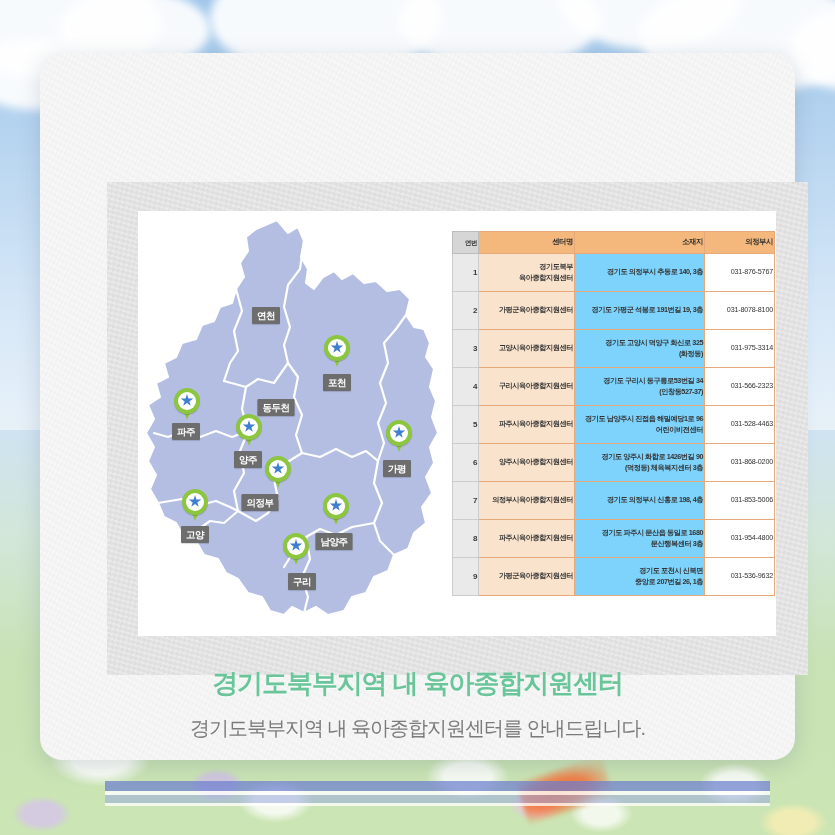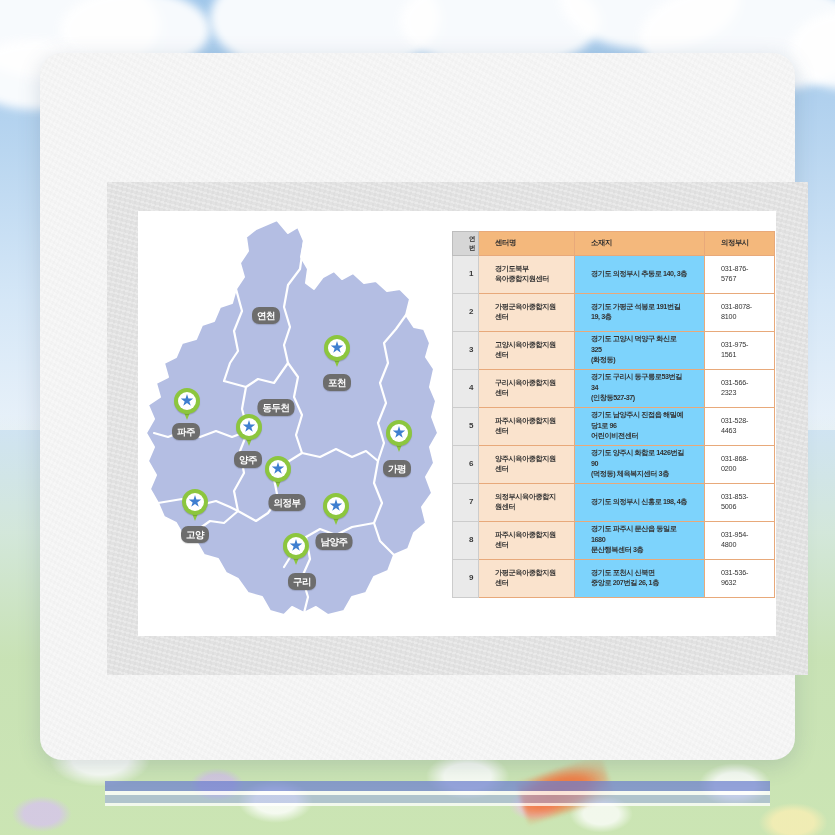--- a/index.html
+++ b/index.html
@@ -88,39 +88,39 @@
   }
   .pin .ring{
     position:absolute;left:4px;top:4px;width:18px;height:18px;border-radius:50%;
     background:#ffffff;
   }
   .pin .star{
     position:absolute;left:6.5px;top:6px;width:13px;height:13px;background:#3f7fd0;
     clip-path:polygon(50% 0%,61% 35%,98% 35%,68% 57%,79% 91%,50% 70%,21% 91%,32% 57%,2% 35%,39% 35%);
   }
   .mlabel{
-    position:absolute;background:#6d6d6d;color:#fff;border-radius:7px;
+    position:absolute;background:#6d6d6d;color:#fff;border-radius:1px;
     font-size:9.5px;font-weight:700;line-height:1;padding:3.5px 5px 4px;
     letter-spacing:-.5px;white-space:nowrap;transform:translateX(-50%);
     box-shadow:0 1px 1px rgba(0,0,0,.15);
   }
 
   
   #tbl{
     position:absolute;left:314px;top:20px;width:322px;
     border-collapse:collapse;table-layout:fixed;
     font-size:7.2px;color:#333;letter-spacing:-.45px;
   }
   #tbl col.c1{width:26px}
   #tbl col.c2{width:96px}
   #tbl col.c3{width:130px}
   #tbl col.c4{width:70px}
   #tbl th,#tbl td{
-    border:1px solid #e8a97a;text-align:left;vertical-align:middle;
-    padding:2px 16px;line-height:1.45;
+    border:1px solid #e8a97a;text-align:right;vertical-align:middle;
+    padding:2px 1px;line-height:1.45;
   }
   #tbl thead th{height:17px;font-weight:700;background:#f4b87c;color:#2e2e2e;font-size:7.4px;}
   #tbl thead th.idx{background:#d6d6d6;font-size:6.4px;border-color:#bdbdbd;}
   #tbl tbody td.idx{background:#eaeaea;font-weight:700;font-size:8px;color:#3a3a3a;border-color:#ccc;}
   #tbl tbody td.nm{background:#fae3cd;font-weight:700;}
   #tbl tbody td.ad{background:#7dd3fc;font-weight:700;}
   #tbl tbody td.ph{background:#ffffff;font-weight:400;letter-spacing:-.2px;}
   #tbl tbody tr{height:38px}
 
   
@@ -200,21 +200,21 @@
       </svg>
 
       
       <div id="map-labels">
           <div class="mlabel" style="left: 128px; top: 96px;">연천</div>
           <div class="mlabel" style="left: 199px; top: 163px;">포천</div>
           <div class="mlabel" style="left: 138px; top: 188px;">동두천</div>
           <div class="mlabel" style="left: 48px; top: 212px;">파주</div>
           <div class="mlabel" style="left: 110px; top: 240px;">양주</div>
           <div class="mlabel" style="left: 259px; top: 249px;">가평</div>
-          <div class="mlabel" style="left: 149px; top: 283px; text-align: right;">의정부</div>
+          <div class="mlabel" style="left: 122px; top: 283px; text-align: right;">의정부</div>
           <div class="mlabel" style="left: 57px; top: 315px;">고양</div>
           <div class="mlabel" style="left: 196px; top: 322px;">남양주</div>
           <div class="mlabel" style="left: 164px; top: 362px;">구리</div>
         </div>
       
       <div id="map-pins">
           <div class="pin" style="left: 186px; top: 124px;">
             <span class="tail"></span>
             <span class="drop"></span>
             <span class="ring"></span>
@@ -290,21 +290,21 @@
           <tr>
             <td class="idx">2</td>
             <td class="nm">가평군육아종합지원센터</td>
             <td class="ad">경기도 가평군 석봉로 191번길 19, 3층</td>
             <td class="ph">031-8078-8100</td>
           </tr>
           <tr>
             <td class="idx">3</td>
             <td class="nm">고양시육아종합지원센터</td>
             <td class="ad">경기도 고양시 덕양구 화신로 325<br>(화정동)</td>
-            <td class="ph">031-975-1561</td>
+            <td class="ph">031-975-3314</td>
           </tr>
           <tr>
             <td class="idx">4</td>
             <td class="nm">구리시육아종합지원센터</td>
             <td class="ad">경기도 구리시 동구릉로53번길 34<br>(인창동527-37)</td>
             <td class="ph">031-566-2323</td>
           </tr>
           <tr>
             <td class="idx">5</td>
             <td class="nm">파주시육아종합지원센터</td>
@@ -333,14 +333,18 @@
             <td class="idx">9</td>
             <td class="nm">가평군육아종합지원센터</td>
             <td class="ad">경기도 포천시 신북면<br>중앙로 207번길 26, 1층</td>
             <td class="ph">031-536-9632</td>
           </tr>
         </tbody>
     </table>
 
   </div>
 
+  <div id="cap">
+    <div class="big">경기도북부지역 내 육아종합지원센터</div>
+    <div class="sub">경기도북부지역 내 육아종합지원센터를 안내드립니다.</div>
+  </div>
 
 </div>
 
 </body></html>

